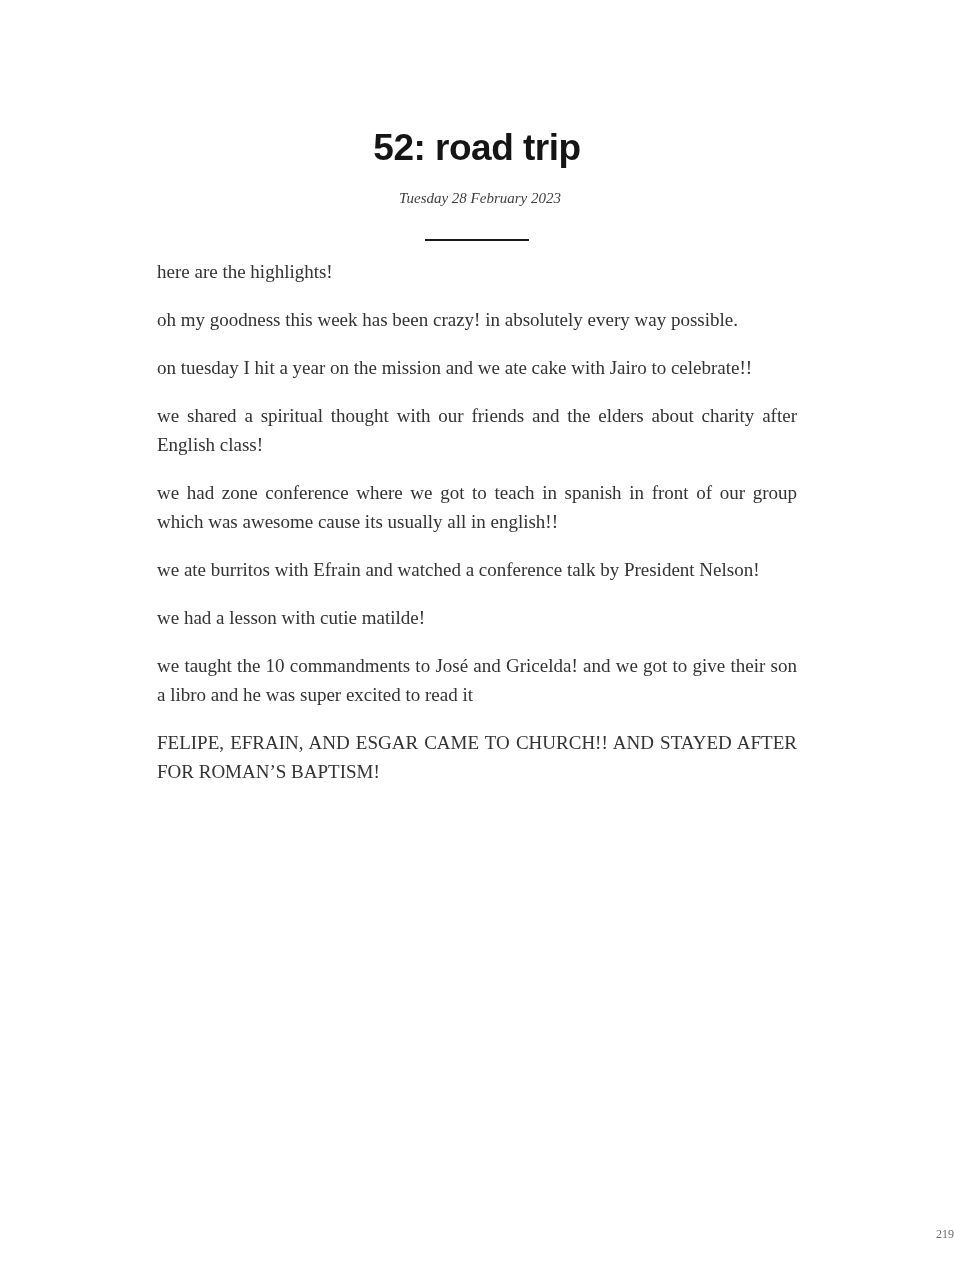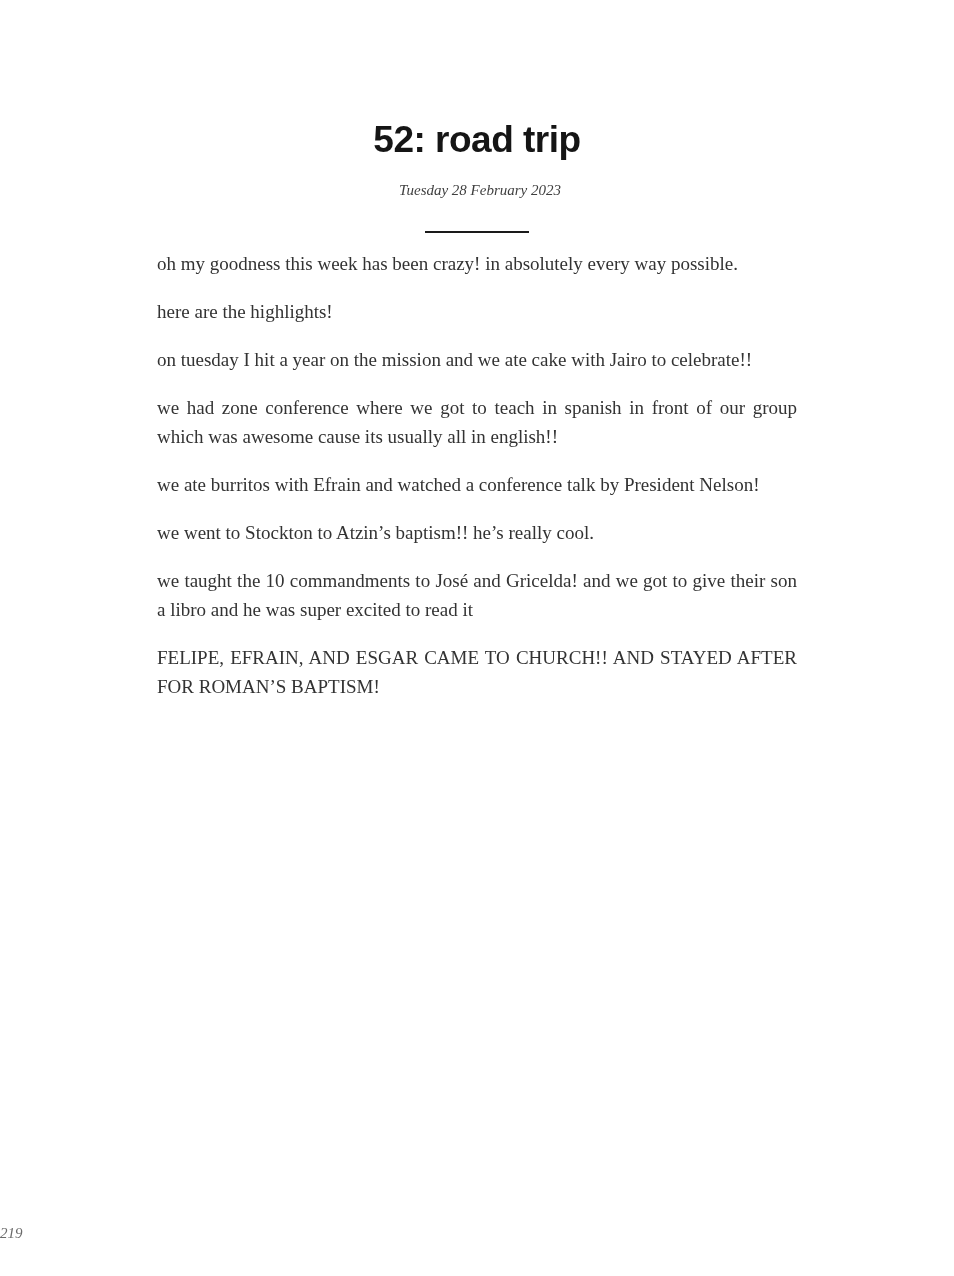--- a/index.html
+++ b/index.html
@@ -12,21 +12,21 @@
     width: 954px;
     height: 1276px;
     background: #ffffff;
     overflow: hidden;
   }
   .header {
     padding-top: 118px;
     text-align: center;
   }
   .title {
-    margin: 0;
+    margin: 8px;
     font-family: "Liberation Sans", sans-serif;
     font-weight: 700;
     font-size: 37px;
     line-height: 44px;
     letter-spacing: -0.5px;
     color: #151515;
   }
   .date {
     margin-top: 19px;
     font-family: "Liberation Serif", serif;
@@ -52,45 +52,45 @@
     color: #333333;
   }
   .content p {
     margin: 0 0 19px 0;
   }
   .footer-num {
     position: absolute;
     left: 0;
     right: 0;
     bottom: 34px;
-    text-align: left;
+    text-align: right;
     font-family: "Liberation Serif", serif;
-    font-size: 15px;
+    font-size: 12px;
     color: #6a6a6a;
-    font-style: italic;
   }
 </style>
 </head>
 <body>
 
 <div class="page">
 
   <div class="header">
     <h1 class="title">52: road trip</h1>
     <div class="date">Tuesday 28 February 2023</div>
   </div>
 
   <div class="divider"></div>
 
   <div class="content" id="paragraph-container">
+      <p>here are the highlights!</p>
       <p>oh my goodness this week has been crazy! in absolutely every way possible.</p>
-      <p>here are the highlights!</p>
       <p>on tuesday I hit a year on the mission and we ate cake with Jairo to celebrate!!</p>
+      <p>we shared a spiritual thought with our friends and the elders about charity after English class!</p>
       <p>we had zone conference where we got to teach in spanish in front of our group which was awesome cause its usually all in english!!</p>
       <p>we ate burritos with Efrain and watched a conference talk by President Nelson!</p>
-      <p>we went to Stockton to Atzin’s baptism!! he’s really cool.</p>
+      <p>we had a lesson with cutie matilde!</p>
       <p>we taught the 10 commandments to José and Gricelda! and we got to give their son a libro and he was super excited to read it</p>
       <p>FELIPE, EFRAIN, AND ESGAR CAME TO CHURCH!! AND STAYED AFTER FOR ROMAN’S BAPTISM!</p>
     </div>
 
   <div class="footer-num">219</div>
 
 </div>
 
 </body></html>

